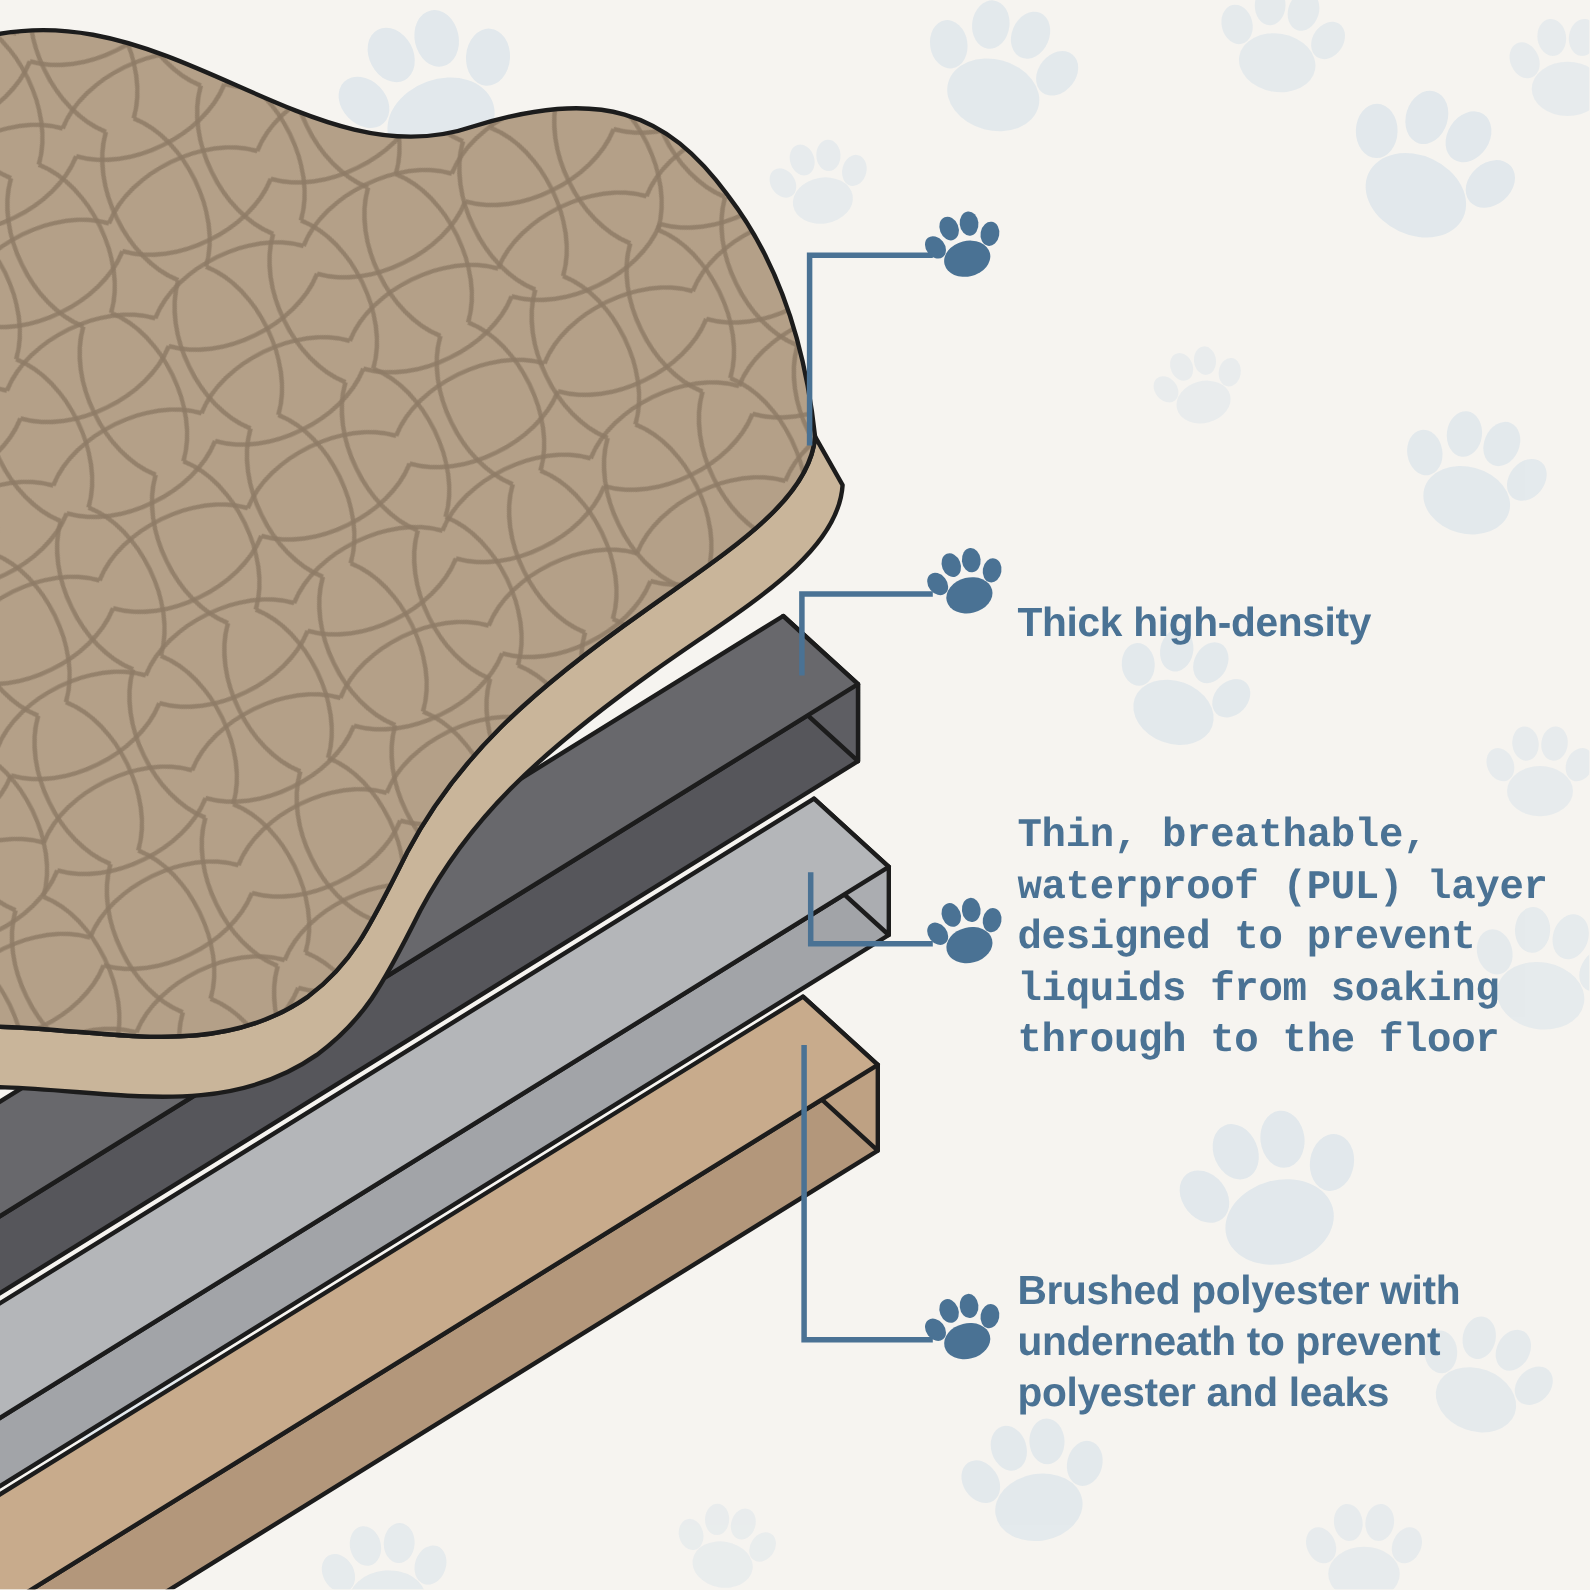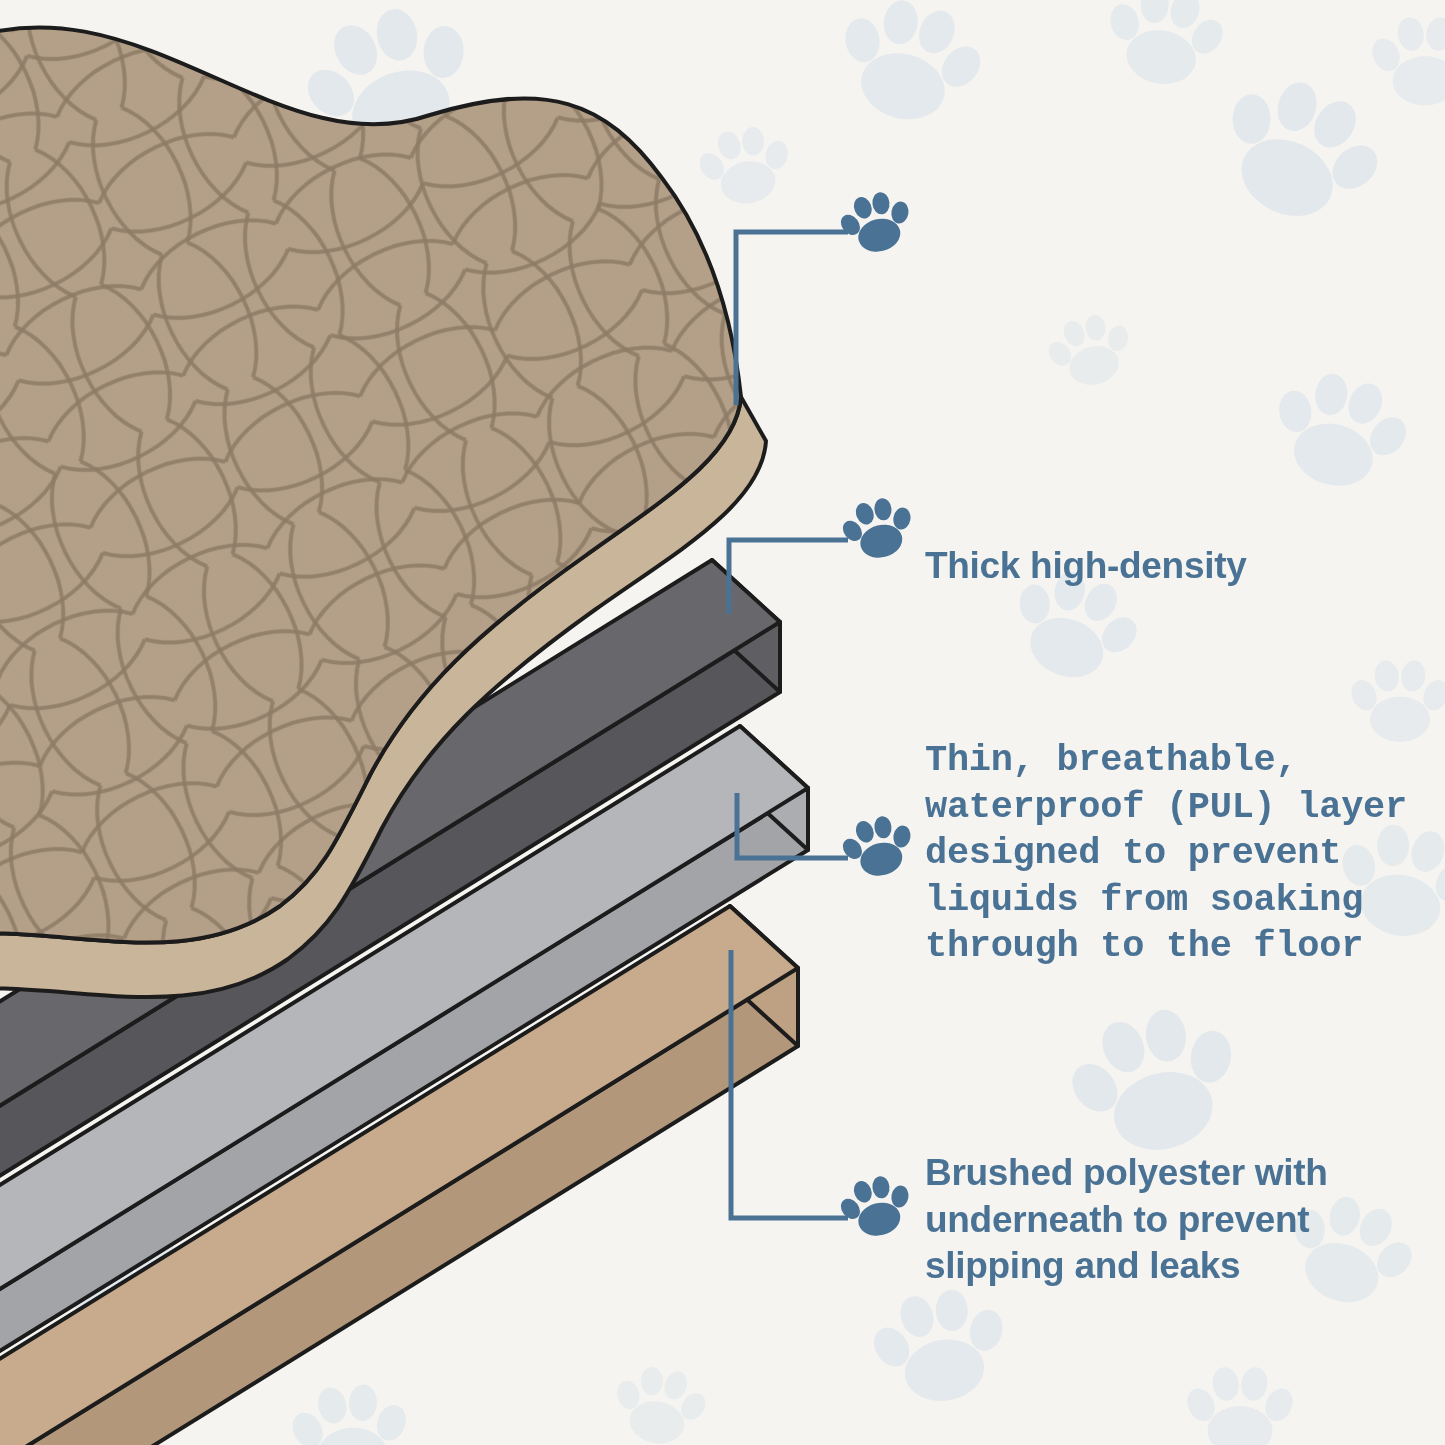--- a/index.html
+++ b/index.html
@@ -148,16 +148,16 @@
     <div class="line">Thin, breathable,</div>
     <div class="line">waterproof (PUL) layer</div>
     <div class="line">designed to prevent</div>
     <div class="line">liquids from soaking</div>
     <div class="line">through to the floor</div>
   </div>
 
   <div class="annotation" style="left:925px;top:1150px;">
     <div class="line">Brushed polyester with</div>
     <div class="line">underneath to prevent</div>
-    <div class="line">slipping and leaks</div>
+    <div class="line">polyester and leaks</div>
   </div>
 
 </div>
 
 </body></html>

